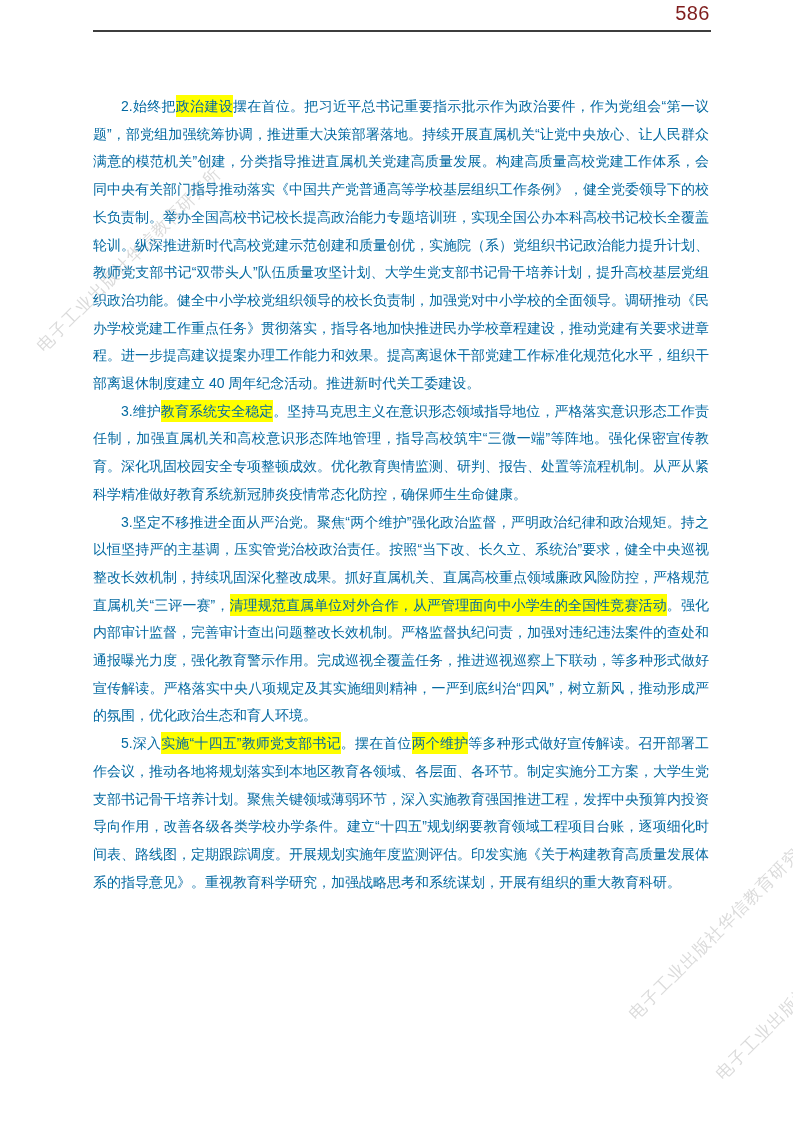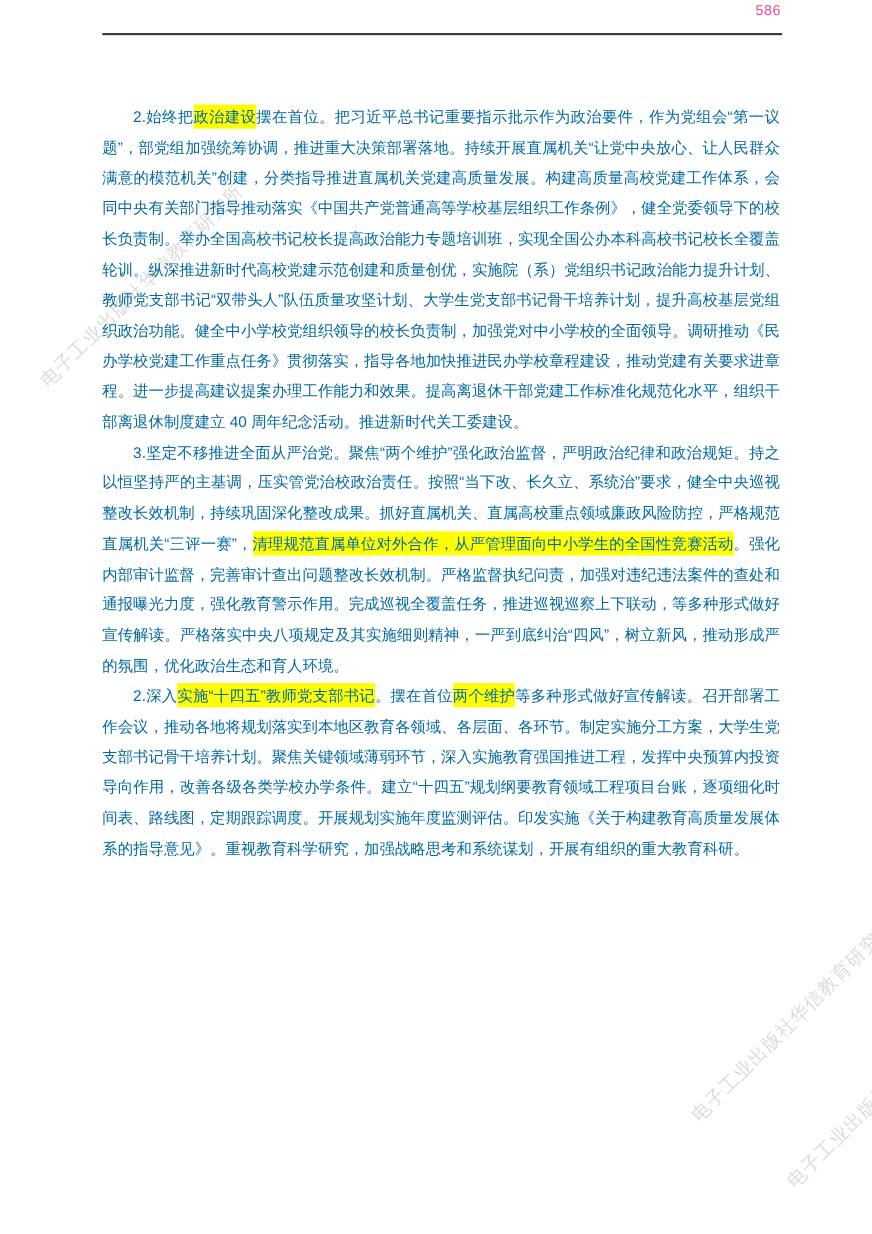--- a/index.html
+++ b/index.html
@@ -2,21 +2,21 @@
 <html><head>
 <meta charset="utf-8">
 <style>
   html,body{margin:0;padding:0;}
   body{
     width:793px;height:1122px;position:relative;background:#ffffff;overflow:hidden;
     font-family:"Liberation Sans","DejaVu Sans",sans-serif;
   }
   .page-number{
     position:absolute;top:2px;right:83px;
-    font-size:13px;color:#ec4899;letter-spacing:0.5px;
+    font-size:20px;color:#7f1d1d;letter-spacing:0.5px;
   }
   .header-rule{
     position:absolute;left:93px;top:30px;width:618px;height:2px;background:#3d3d3d;
   }
   .watermark{
     position:absolute;white-space:nowrap;pointer-events:none;z-index:0;
     color:#bdbdbd;opacity:0.55;font-size:17px;letter-spacing:1px;
     transform:rotate(-45deg);transform-origin:0 100%;
   }
   #wm-1{left:48px;top:334px;}
@@ -35,15 +35,16 @@
 
 <div class="watermark" id="wm-1">电子工业出版社华信教育研究所</div>
 <div class="watermark" id="wm-2">电子工业出版社华信教育研究所</div>
 <div class="watermark" id="wm-3">电子工业出版社华信教育研究所</div>
 
 <div class="page-number">586</div>
 <div class="header-rule"></div>
 
 <div class="content">
     <p class="para"><span>2.始终把</span><span class="hl">政治建设</span><span>摆在首位。把习近平总书记重要指示批示作为政治要件，作为党组会“第一议题”，部党组加强统筹协调，推进重大决策部署落地。持续开展直属机关“让党中央放心、让人民群众满意的模范机关”创建，分类指导推进直属机关党建高质量发展。构建高质量高校党建工作体系，会同中央有关部门指导推动落实《中国共产党普通高等学校基层组织工作条例》，健全党委领导下的校长负责制。举办全国高校书记校长提高政治能力专题培训班，实现全国公办本科高校书记校长全覆盖轮训。纵深推进新时代高校党建示范创建和质量创优，实施院（系）党组织书记政治能力提升计划、教师党支部书记“双带头人”队伍质量攻坚计划、大学生党支部书记骨干培养计划，提升高校基层党组织政治功能。健全中小学校党组织领导的校长负责制，加强党对中小学校的全面领导。调研推动《民办学校党建工作重点任务》贯彻落实，指导各地加快推进民办学校章程建设，推动党建有关要求进章程。进一步提高建议提案办理工作能力和效果。提高离退休干部党建工作标准化规范化水平，组织干部离退休制度建立 40 周年纪念活动。推进新时代关工委建设。</span></p>
+    <p class="para"><span>3.维护</span><span class="hl">教育系统安全稳定</span><span>。坚持马克思主义在意识形态领域指导地位，严格落实意识形态工作责任制，加强直属机关和高校意识形态阵地管理，指导高校筑牢“三微一端”等阵地。强化保密宣传教育。深化巩固校园安全专项整顿成效。优化教育舆情监测、研判、报告、处置等流程机制。从严从紧科学精准做好教育系统新冠肺炎疫情常态化防控，确保师生生命健康。</span></p>
     <p class="para"><span>3.坚定不移推进全面从严治党。聚焦“两个维护”强化政治监督，严明政治纪律和政治规矩。持之以恒坚持严的主基调，压实管党治校政治责任。按照“当下改、长久立、系统治”要求，健全中央巡视整改长效机制，持续巩固深化整改成果。抓好直属机关、直属高校重点领域廉政风险防控，严格规范直属机关“三评一赛”，</span><span class="hl">清理规范直属单位对外合作，从严管理面向中小学生的全国性竞赛活动</span><span>。强化内部审计监督，完善审计查出问题整改长效机制。严格监督执纪问责，加强对违纪违法案件的查处和通报曝光力度，强化教育警示作用。完成巡视全覆盖任务，推进巡视巡察上下联动，等多种形式做好宣传解读。严格落实中央八项规定及其实施细则精神，一严到底纠治“四风”，树立新风，推动形成严的氛围，优化政治生态和育人环境。</span></p>
-    <p class="para"><span>2.深入</span><span class="hl">实施“十四五”教师党支部书记</span><span>。摆在首位</span><span class="hl">两个维护</span><span>等多种形式做好宣传解读。召开部署工作会议，推动各地将规划落实到本地区教育各领域、各层面、各环节。制定实施分工方案，大学生党支部书记骨干培养计划。聚焦关键领域薄弱环节，深入实施教育强国推进工程，发挥中央预算内投资导向作用，改善各级各类学校办学条件。建立“十四五”规划纲要教育领域工程项目台账，逐项细化时间表、路线图，定期跟踪调度。开展规划实施年度监测评估。印发实施《关于构建教育高质量发展体系的指导意见》。重视教育科学研究，加强战略思考和系统谋划，开展有组织的重大教育科研。</span></p>
+    <p class="para"><span>5.深入</span><span class="hl">实施“十四五”教师党支部书记</span><span>。摆在首位</span><span class="hl">两个维护</span><span>等多种形式做好宣传解读。召开部署工作会议，推动各地将规划落实到本地区教育各领域、各层面、各环节。制定实施分工方案，大学生党支部书记骨干培养计划。聚焦关键领域薄弱环节，深入实施教育强国推进工程，发挥中央预算内投资导向作用，改善各级各类学校办学条件。建立“十四五”规划纲要教育领域工程项目台账，逐项细化时间表、路线图，定期跟踪调度。开展规划实施年度监测评估。印发实施《关于构建教育高质量发展体系的指导意见》。重视教育科学研究，加强战略思考和系统谋划，开展有组织的重大教育科研。</span></p>
   </div>
 
 </body></html>

